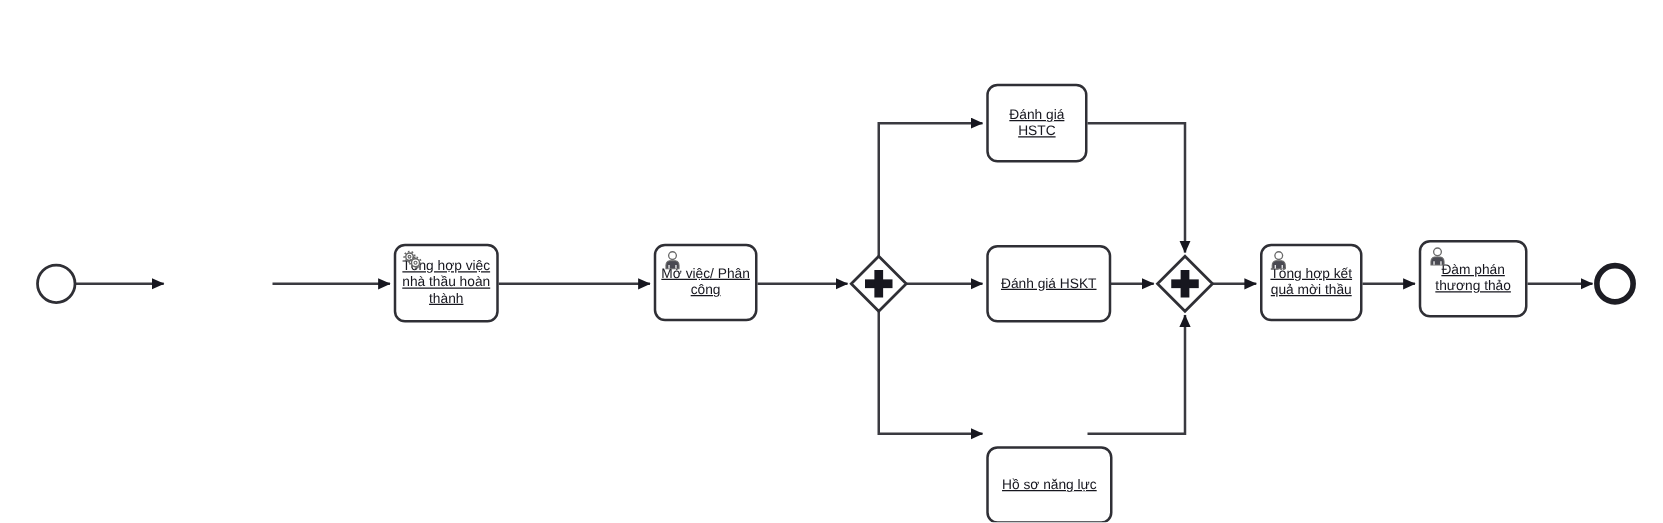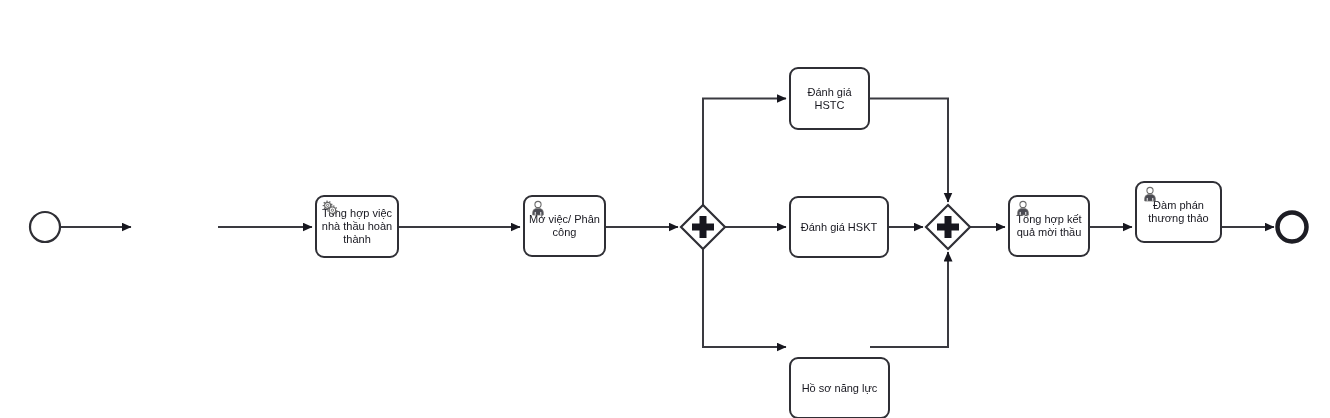--- a/index.html
+++ b/index.html
@@ -18,20 +18,21 @@
     border:2px solid #2f2f35;
     border-radius:9px;
     display:flex;
     align-items:center;
     justify-content:center;
     text-align:center;
     font-size:11px;
     line-height:13px;
     color:#17171f;
     padding:2px 1px;
+    text-decoration:underline;
   }
   .task-icon{
     position:absolute;
     top:3px;left:5px;
     width:16px;height:16px;
     display:block;
   }
   .task-label{display:block;}
 </style>
 </head>
@@ -121,21 +122,21 @@
 
   <div class="task" style="left:1008px;top:195px;width:82px;height:62px;">
     <svg class="task-icon" viewBox="0 0 15 15">
       <path d="M2.6,14 L2.6,11.6 Q2.6,8.6 5.4,8.1 L9.6,8.1 Q12.4,8.6 12.4,11.6 L12.4,14 Z" fill="#4a4a52" stroke="#6b6b6b" stroke-width="0.8"></path>
       <circle cx="7.5" cy="4.2" r="2.9" fill="#ffffff" stroke="#6b6b6b" stroke-width="1"></circle>
       <path d="M4.9,13.9 L4.9,11.2 M10.1,13.9 L10.1,11.2" stroke="#ffffff" stroke-width="0.9" fill="none"></path>
     </svg>
     <span class="task-label">Tổng hợp kết quả mời thầu</span>
   </div>
 
-  <div class="task" style="left:1135px;top:181px;width:87px;height:62px;">
+  <div class="task" style="left:1135px;top:192px;width:87px;height:62px;">
     <svg class="task-icon" viewBox="0 0 15 15">
       <path d="M2.6,14 L2.6,11.6 Q2.6,8.6 5.4,8.1 L9.6,8.1 Q12.4,8.6 12.4,11.6 L12.4,14 Z" fill="#4a4a52" stroke="#6b6b6b" stroke-width="0.8"></path>
       <circle cx="7.5" cy="4.2" r="2.9" fill="#ffffff" stroke="#6b6b6b" stroke-width="1"></circle>
       <path d="M4.9,13.9 L4.9,11.2 M10.1,13.9 L10.1,11.2" stroke="#ffffff" stroke-width="0.9" fill="none"></path>
     </svg>
     <span class="task-label">Đàm phán thương thảo</span>
   </div>
 
 </div>
 

